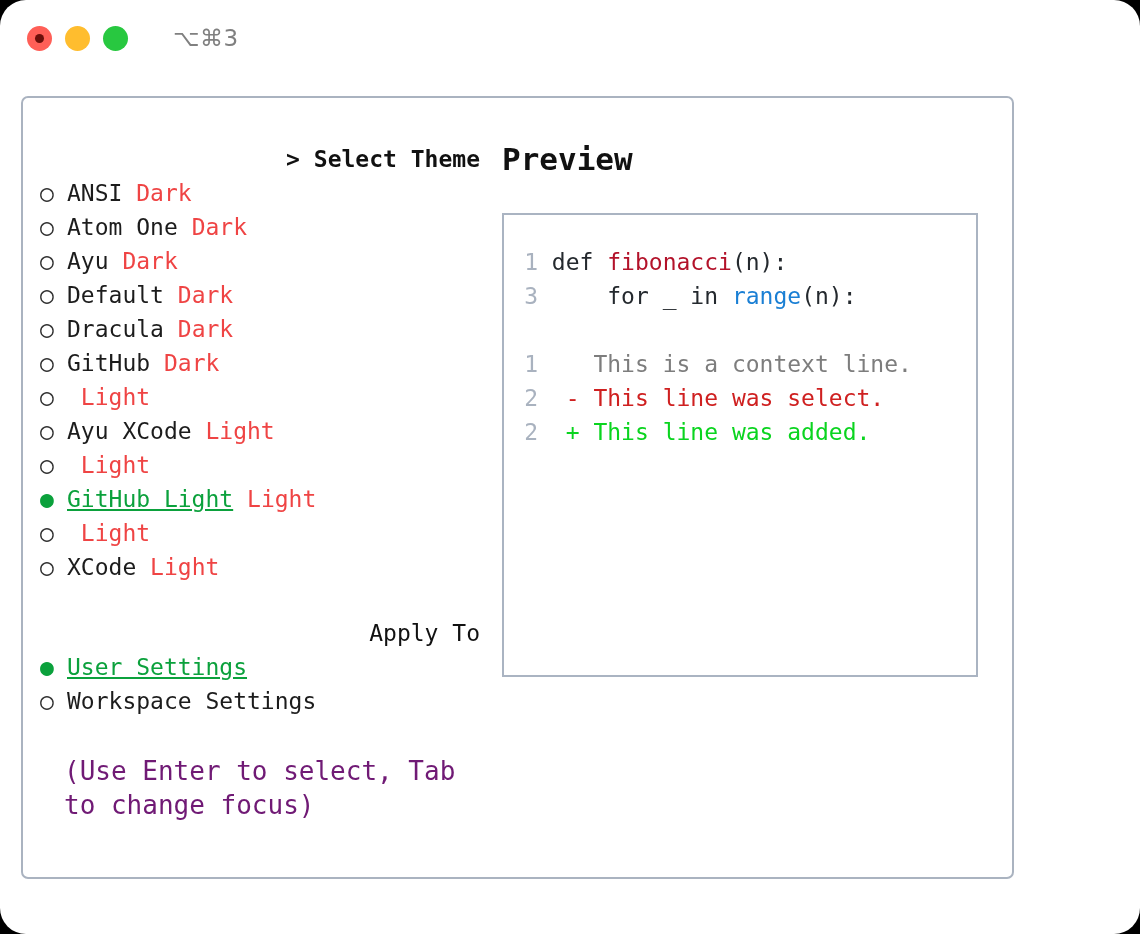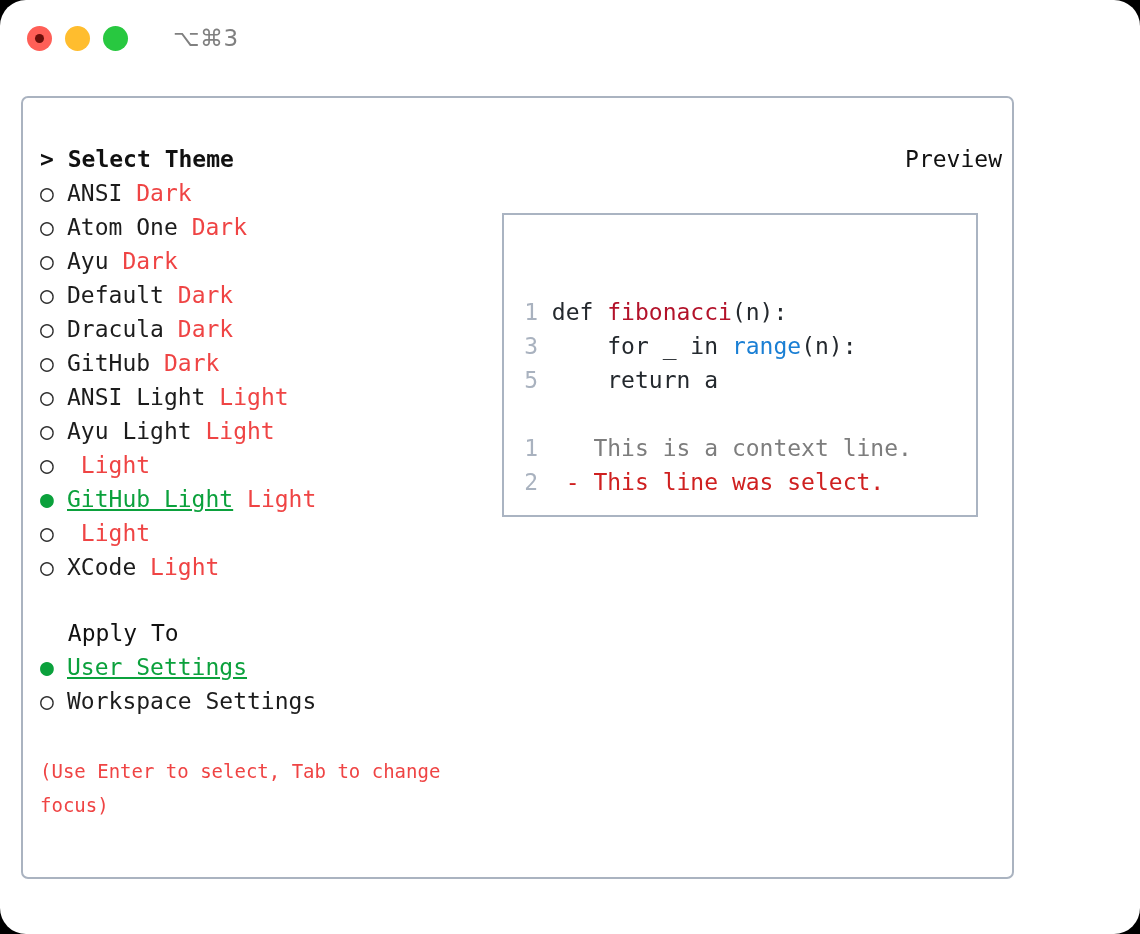--- a/index.html
+++ b/index.html
@@ -94,20 +94,21 @@
     left: 479px;
     top: 44px;
     width: 500px;
   }
 
   .section-heading {
     font-size: 23px;
     line-height: 34px;
     color: #111111;
     white-space: pre;
+    text-align: right;
   }
   .section-heading.bold { font-weight: bold; }
 
   .list { margin: 0; padding: 0; }
 
   .row {
     display: flex;
     align-items: baseline;
     font-size: 23px;
     line-height: 34px;
@@ -122,43 +123,43 @@
   .marker.sel { color: #0ba13c; }
   .gap { width: 13px; flex: none; }
   .label { color: #1c1c1c; }
   .row.selected .label { color: #0ba13c; text-decoration: underline; }
   .variant { color: #ef4444; }
 
   .spacer-sm { height: 32px; }
   .spacer-md { height: 36px; }
 
   .hint {
-    font-size: 19px;
-    line-height: 34px;
-    color: #ef4444;
+    font-size: 26px;
+    line-height: 34px;
+    color: #701a75;
     width: 410px;
     word-spacing: 0px;
+    margin-left: 24px;
   }
 
   
   .preview-title {
-    font-size: 23px;
-    line-height: 34px;
-    font-weight: normal;
+    font-size: 31px;
+    line-height: 34px;
+    font-weight: bold;
     color: #111111;
-    text-align: right;
   }
   .preview-box {
     margin-top: 37px;
     width: 476px;
-    height: 304px;
+    height: 464px;
     border: 2px solid #aab4c2;
     box-sizing: border-box;
     background: #ffffff;
-    padding: 80px 0 0 20px;
+    padding: 30px 0 0 20px;
   }
   .code-line {
     font-size: 23px;
     line-height: 34px;
     white-space: pre;
     color: #24292e;
   }
   .lineno {
     color: #a9b2bf;
     display: inline-block;
@@ -196,22 +197,22 @@
 
       <div class="section-heading bold"><span>&gt;</span> <span>Select Theme</span></div>
 
       <div class="list" id="theme-list">
           <div class="row"><span class="marker">○</span><span class="gap"> </span><span class="label">ANSI</span><span> </span><span class="variant">Dark</span></div>
           <div class="row"><span class="marker">○</span><span class="gap"> </span><span class="label">Atom One</span><span> </span><span class="variant">Dark</span></div>
           <div class="row"><span class="marker">○</span><span class="gap"> </span><span class="label">Ayu</span><span> </span><span class="variant">Dark</span></div>
           <div class="row"><span class="marker">○</span><span class="gap"> </span><span class="label">Default</span><span> </span><span class="variant">Dark</span></div>
           <div class="row"><span class="marker">○</span><span class="gap"> </span><span class="label">Dracula</span><span> </span><span class="variant">Dark</span></div>
           <div class="row"><span class="marker">○</span><span class="gap"> </span><span class="label">GitHub</span><span> </span><span class="variant">Dark</span></div>
-          <div class="row"><span class="marker">○</span><span class="gap"> </span><span class="label">ANSI Light</span><span> </span><span class="variant">Light</span></div>
-          <div class="row"><span class="marker">○</span><span class="gap"> </span><span class="label">Ayu Light</span><span> </span><span class="variant">Light</span></div>
+          <div class="row"><span class="marker">○</span><span class="gap"> </span><span> </span><span class="variant">Light</span></div>
+          <div class="row"><span class="marker">○</span><span class="gap"> </span><span class="label">Ayu XCode</span><span> </span><span class="variant">Light</span></div>
           <div class="row"><span class="marker">○</span><span class="gap"> </span><span> </span><span class="variant">Light</span></div>
           <div class="row selected"><span class="marker sel">●</span><span class="gap"> </span><span class="label">GitHub Light</span><span> </span><span class="variant">Light</span></div>
           <div class="row"><span class="marker">○</span><span class="gap"> </span><span> </span><span class="variant">Light</span></div>
           <div class="row"><span class="marker">○</span><span class="gap"> </span><span class="label">XCode</span><span> </span><span class="variant">Light</span></div>
         </div>
 
       <div class="spacer-sm"></div>
 
       <div class="section-heading"><span class="marker"> </span><span class="gap"> </span><span>Apply To</span></div>
 
@@ -224,24 +225,24 @@
 
       <div class="hint">(Use Enter to select, Tab to change focus)</div>
     </div>
 
     <div class="right-col">
       <div class="preview-title">Preview</div>
       <div class="preview-box">
         <div id="code-block">
             <div class="code-line"><span class="lineno">1</span> <span class="code-body">def </span><span class="tok-fn">fibonacci</span><span class="code-body">(n):</span></div>
             <div class="code-line"><span class="lineno">3</span> <span class="code-body">    for _ in </span><span class="tok-call">range</span><span class="code-body">(n):</span></div>
-            <div class="code-line"><span class="lineno">5</span> <span class="code-body">    return a</span></div>
           </div>
         <div class="diff-gap"></div>
         <div id="diff-block">
             <div class="code-line"><span class="lineno">1</span>  <span class="diff-ctx"> </span><span class="diff-ctx"> This is a context line.</span></div>
             <div class="code-line"><span class="lineno">2</span>  <span class="diff-del">-</span><span class="diff-del"> This line was select.</span></div>
+            <div class="code-line"><span class="lineno">2</span>  <span class="diff-add">+</span><span class="diff-add"> This line was added.</span></div>
           </div>
       </div>
     </div>
 
   </div>
 </div>
 
 </body></html>

